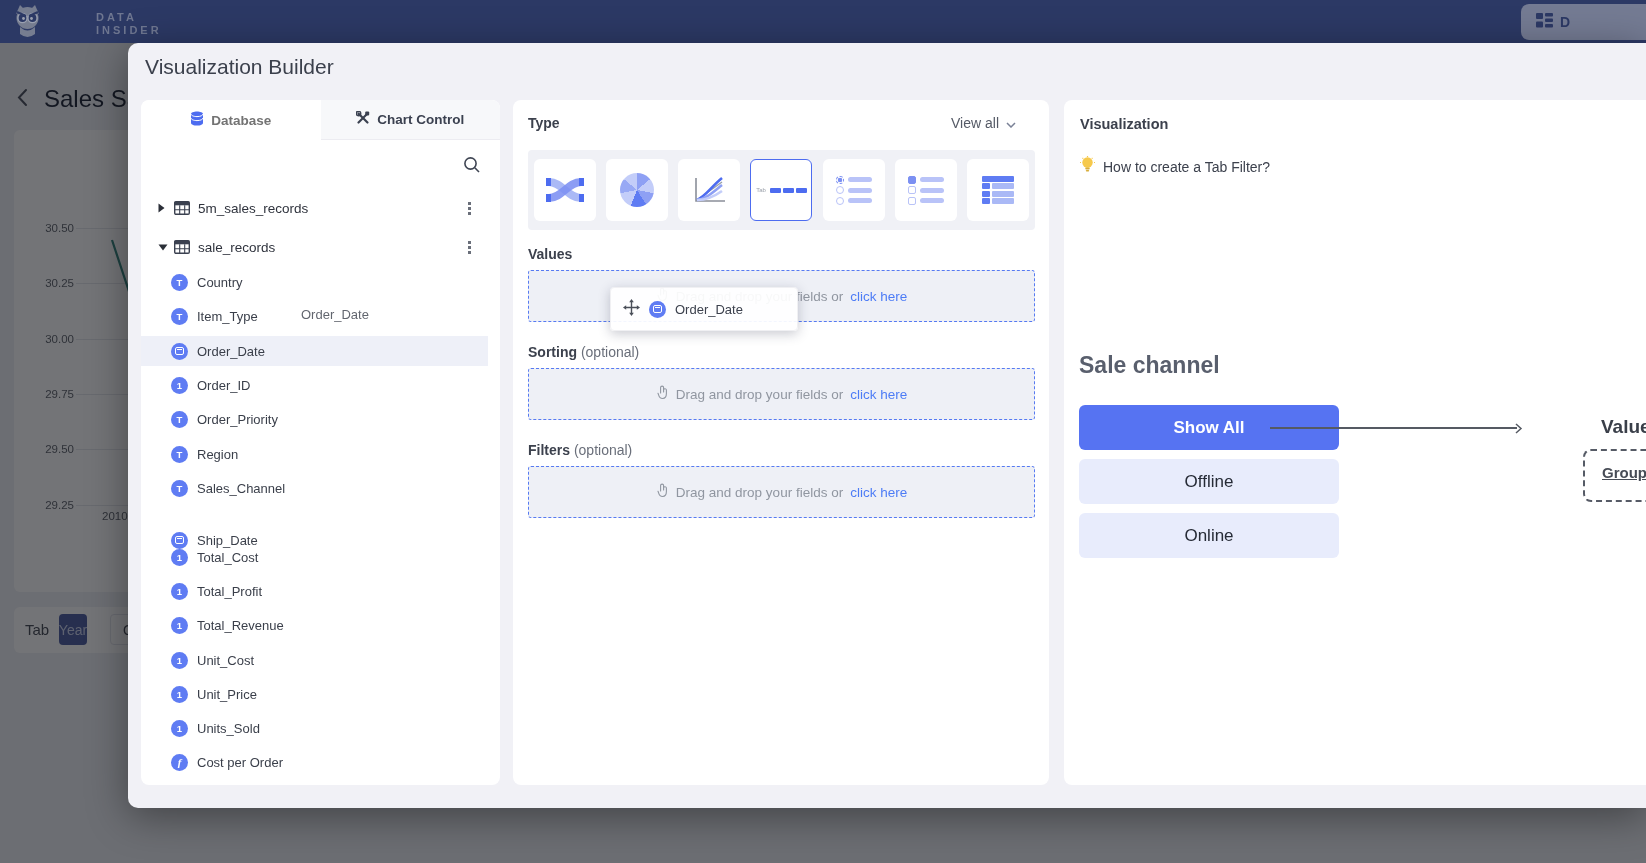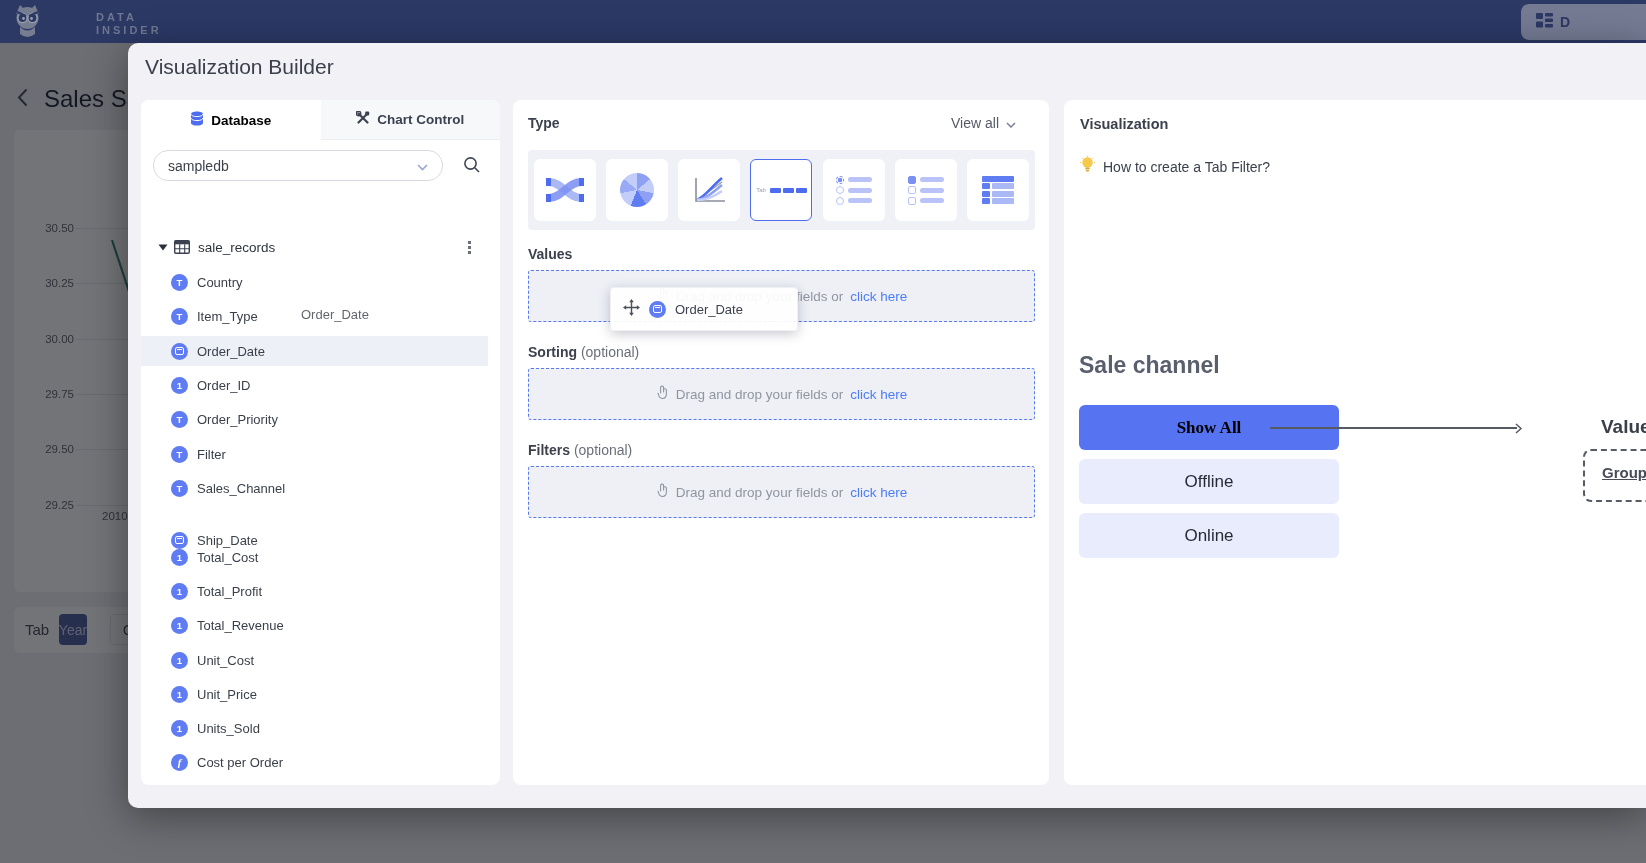--- a/index.html
+++ b/index.html
@@ -39,21 +39,21 @@
   .modal-title { position:absolute; left:17px; top:12px; font-size:21px; font-weight:500; color:#3b404c; }
 
   .card { position:absolute; background:#fff; border-radius:8px; }
   .panel-left { left:13px; top:57px; width:359px; height:685px; overflow:hidden; }
   .panel-mid  { left:385px; top:57px; width:536px; height:685px; }
   .panel-right{ left:936px; top:57px; width:640px; height:685px; }
 
   
   .lp-tabs { position:absolute; left:0; top:0; width:359px; height:40px; display:flex; }
   .lp-tab { flex:1; display:flex; align-items:center; justify-content:center; gap:7px; font-size:13.5px; font-weight:bold; cursor:pointer; }
-  .lp-tab.active { background:#fff; color:#000000; border-radius:8px 0 0 0;align-items:center; }
+  .lp-tab.active { background:#fff; color:#737373; border-radius:8px 0 0 0;align-items:center; }
   .lp-tab.inactive { background:#f7f8fa; color:#3b4150; border-radius:0 8px 0 0; border-bottom:1px solid #ececf1; }
 
   .db-select { position:absolute; left:12px; top:50px; width:290px; height:31px; border:1px solid #d7d9e1; border-radius:15px;
                background:#fff; display:flex; align-items:center; padding:0 14px; font-size:14px; color:#3c414d; cursor:pointer; }
   .db-select .chev { margin-left:auto; }
   .lp-search { position:absolute; left:322px; top:56px; cursor:pointer; }
 
   .trow { position:absolute; left:0; width:359px; height:30px; display:flex; align-items:center; font-size:13px; color:#3a3f4a; cursor:pointer; }
   .trow .caret { width:10px; margin-left:17px; display:flex; }
   .trow .tbl-ic { margin-left:6px; display:flex; }
@@ -104,21 +104,21 @@
           display:flex; align-items:center; gap:9px; padding:0 12px; z-index:6; font-size:13px; color:#3c414d; cursor:grabbing; }
 
   
   .pr-title { position:absolute; left:16px; top:16px; font-size:14.5px; font-weight:bold; color:#3c414d; }
   .tip-row { position:absolute; left:16px; top:56px; display:flex; align-items:center; gap:8px; }
   .tip-title { font-size:14px; font-weight:normal; color:#3c414d; }
   .tip-body { position:absolute; left:39px; top:88px; font-size:14px; color:#555a63; }
   .widget-title { position:absolute; left:15px; top:252px; font-size:23px; font-weight:bold; color:#595f6d; }
   .opt-btn { position:absolute; left:15px; width:260px; height:45px; border-radius:6px; display:flex; align-items:center;
              justify-content:center; font-size:17px; color:#262b36; background:#e8ecfc; cursor:pointer; }
-  .opt-btn.active { background:#5673f2; color:#000000; font-weight:bold;font-family:Liberation Serif, serif; }
+  .opt-btn.active { background:#5673f2; color:#ffffff; font-weight:bold; }
   .arrow-line { position:absolute; left:206px; top:327px; width:247px; height:1.5px; background:#555a63; z-index:4; }
   .arrow-head { position:absolute; left:450px; top:321px; z-index:4; }
   .anno-title { position:absolute; left:537px; top:316px; font-size:19px; font-weight:bold; color:#3a3f49; white-space:nowrap; }
   .anno-box { position:absolute; left:519px; top:349px; width:170px; height:53px; border:2px dashed #565b66; border-radius:8px; }
   .anno-link { position:absolute; left:538px; top:364px; font-size:15px; font-weight:bold; color:#474c56;
                text-decoration:underline; white-space:nowrap; cursor:pointer; }
 </style>
 </head>
 <body>
 
@@ -216,48 +216,60 @@
               <path d="M2.5 11.5 L11 3" stroke="#3b4150" stroke-width="2.2" stroke-linecap="round"></path>
               <path d="M2.5 2.5 L11.5 11.5" stroke="#3b4150" stroke-width="2.2" stroke-linecap="round"></path>
               <rect x="9.2" y="0.5" width="4" height="4" rx="1" fill="#3b4150"></rect>
               <circle cx="2.5" cy="2.5" r="2.2" fill="none" stroke="#3b4150" stroke-width="1.5"></circle>
             </svg>
           </span>
           <span>Chart Control</span>
         </div>
       </div>
 
-      <div class="db-select">
-        <span>sampledb</span>
-        <span class="chev">
-          <svg width="11" height="7" viewBox="0 0 11 7">
-              <path d="M1 1 L5.5 5.5 L10 1" stroke="#9aa4d8" stroke-width="1.6" fill="none"></path>
-            </svg>
-        </span>
-      </div>
       <span class="lp-search">
         <svg width="18" height="18" viewBox="0 0 18 18">
             <circle cx="7.5" cy="7.5" r="5.6" stroke="#3f4553" stroke-width="1.6" fill="none"></circle>
             <path d="M11.8 11.8 L16 16" stroke="#3f4553" stroke-width="1.6"></path>
           </svg>
       </span>
 
-      <div class="trow" style="top:132px">
+      <div class="trow" style="top:93px">
         <span class="caret">
-          <svg width="10" height="7" viewBox="0 0 10 7">
-              <path d="M0.5 0.5 L9.5 0.5 L5 6.5 Z" fill="#2b2f38"></path>
+          <svg width="7" height="10" viewBox="0 0 7 10">
+              <path d="M0.5 0.5 L6.5 5 L0.5 9.5 Z" fill="#2b2f38"></path>
             </svg>
         </span>
         <span class="tbl-ic">
           <svg width="16" height="14" viewBox="0 0 16 14">
               <rect x="0.7" y="0.7" width="14.6" height="12.6" rx="1.2" fill="none" stroke="#3b4150" stroke-width="1.4"></rect>
               <rect x="0.7" y="0.7" width="14.6" height="3.6" fill="#3b4150"></rect>
               <path d="M5.7 4.3 V13.3 M10.7 4.3 V13.3 M0.7 8.8 H15.3" stroke="#3b4150" stroke-width="1.1"></path>
             </svg>
         </span>
+        <span class="tname">5m_sales_records</span>
+        <span class="dots">
+            <i></i>
+            <i></i>
+            <i></i>
+          </span>
+      </div>
+      <div class="trow" style="top:132px">
+        <span class="caret">
+          <svg width="10" height="7" viewBox="0 0 10 7">
+              <path d="M0.5 0.5 L9.5 0.5 L5 6.5 Z" fill="#2b2f38"></path>
+            </svg>
+        </span>
+        <span class="tbl-ic">
+          <svg width="16" height="14" viewBox="0 0 16 14">
+              <rect x="0.7" y="0.7" width="14.6" height="12.6" rx="1.2" fill="none" stroke="#3b4150" stroke-width="1.4"></rect>
+              <rect x="0.7" y="0.7" width="14.6" height="3.6" fill="#3b4150"></rect>
+              <path d="M5.7 4.3 V13.3 M10.7 4.3 V13.3 M0.7 8.8 H15.3" stroke="#3b4150" stroke-width="1.1"></path>
+            </svg>
+        </span>
         <span class="tname">sale_records</span>
         <span class="dots">
             <i></i>
             <i></i>
             <i></i>
           </span>
       </div>
 
       <div class="trow frow" style="top:167px">
           <span class="fic">T</span>
@@ -276,21 +288,21 @@
       <div class="trow frow" style="top:270px">
           <span class="fic">1</span>
           <span class="flabel">Order_ID</span>
         </div>
       <div class="trow frow" style="top:304px">
           <span class="fic">T</span>
           <span class="flabel">Order_Priority</span>
         </div>
       <div class="trow frow" style="top:339px">
           <span class="fic">T</span>
-          <span class="flabel">Filter</span>
+          <span class="flabel">Region</span>
         </div>
       <div class="trow frow" style="top:373px">
           <span class="fic">T</span>
           <span class="flabel">Sales_Channel</span>
         </div>
       <div class="trow frow" style="top:425px">
           <span class="fic">
             <span class="dglyph"></span>
           </span>
           <span class="flabel">Ship_Date</span>

